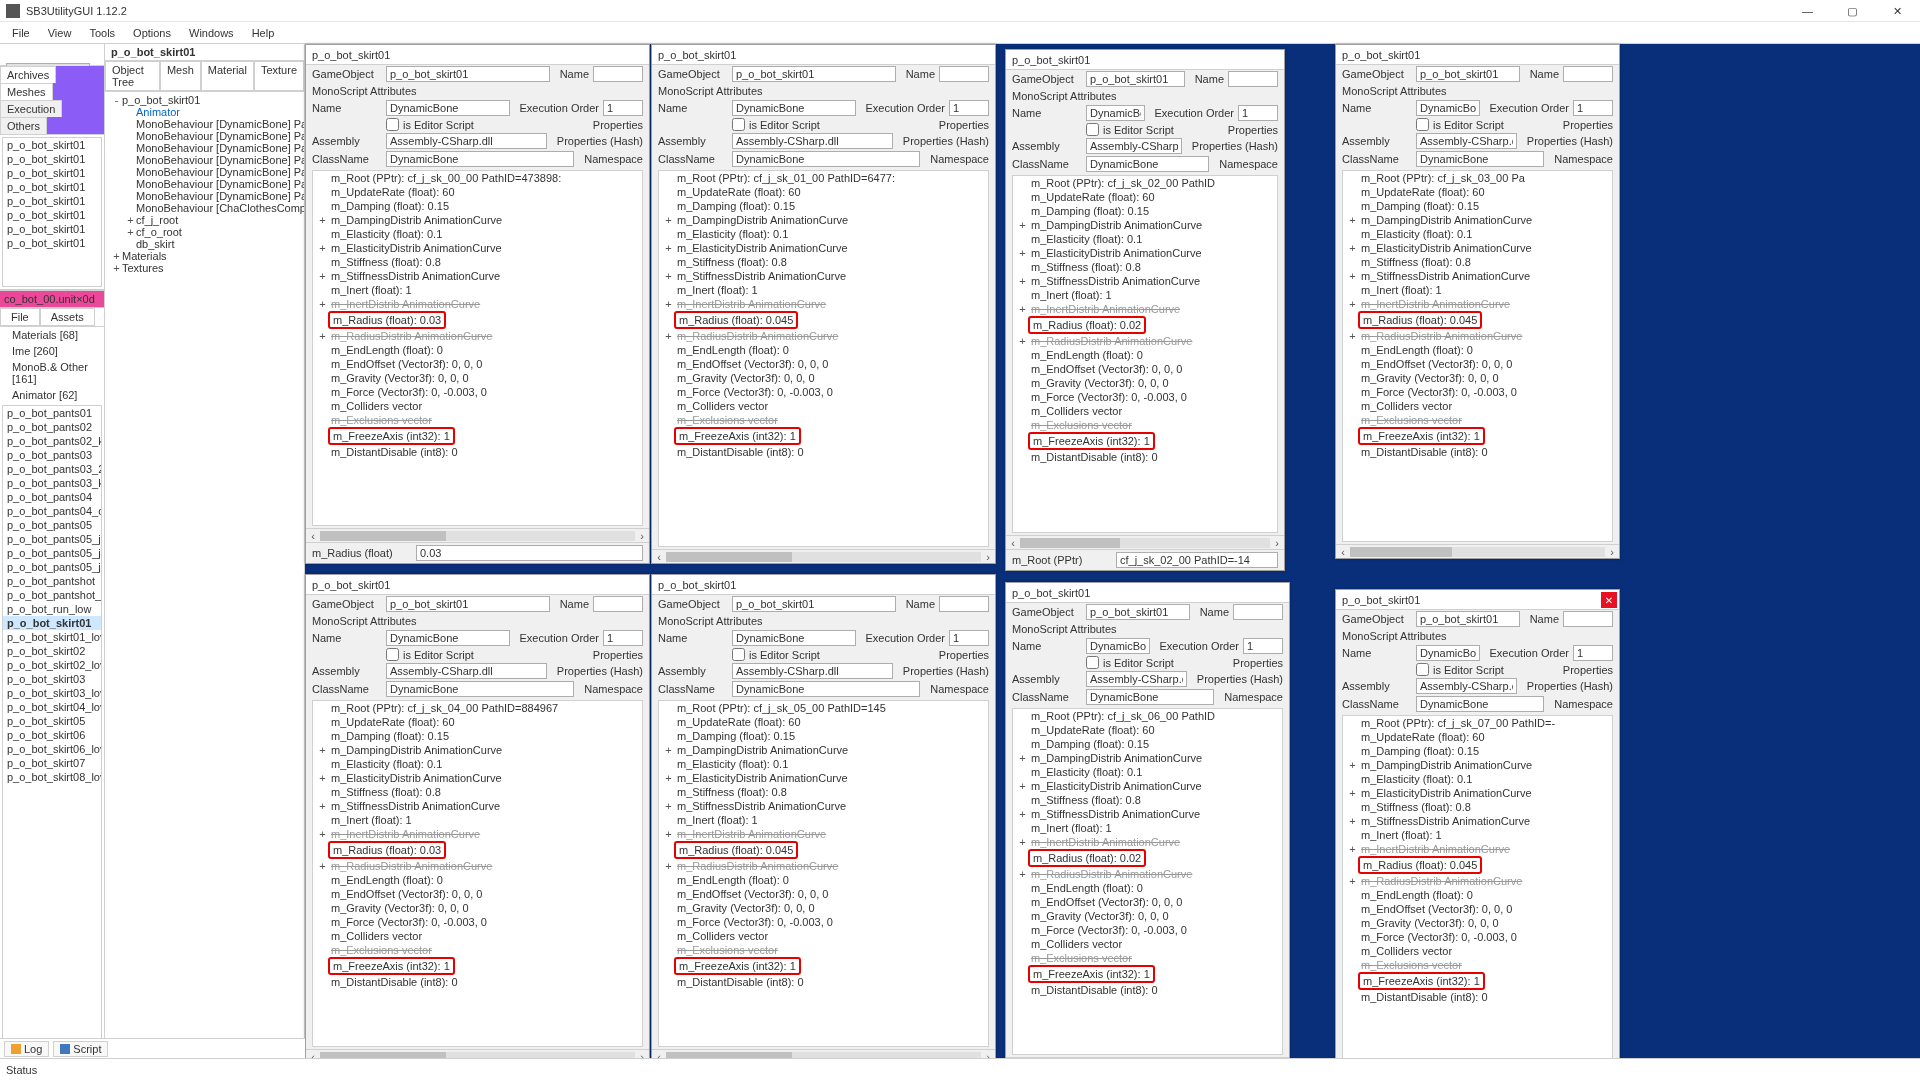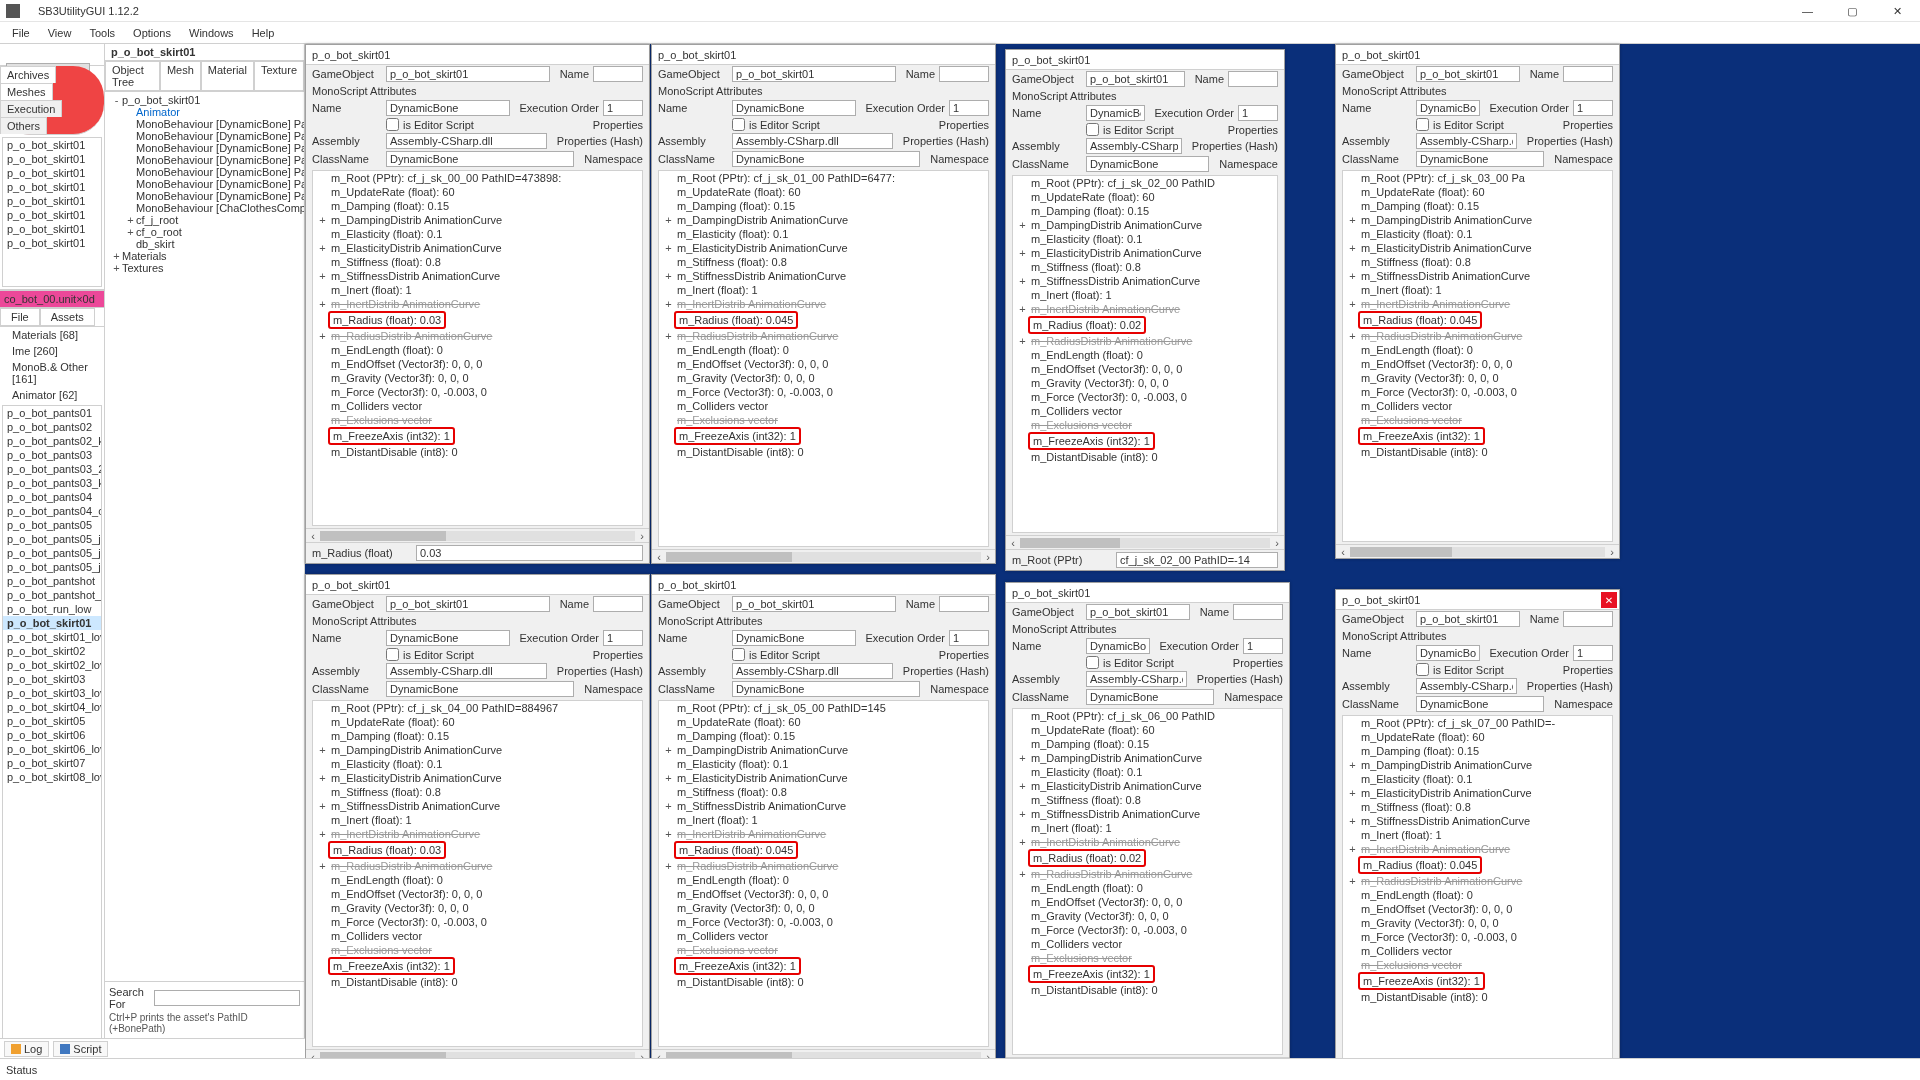--- a/index.html
+++ b/index.html
@@ -1,28 +1,28 @@
 <!DOCTYPE html>
 <html><head>
 <meta charset="utf-8">
 <style>
 * { margin: 0; padding: 0; box-sizing: border-box; font-family: "Segoe UI", Tahoma, sans-serif; font-size: 11px; color: #333; }
 body { background: #fff; overflow: hidden; width: 1920px; height: 1080px; position: relative; }
-.titlebar { height: 22px; background: #fff; display: flex; align-items: center; padding: 0 6px; border-bottom: 1px solid #e5e5e5; gap: 12px; }
+.titlebar { height: 22px; background: #fff; display: flex; align-items: center; padding: 0 6px; border-bottom: 1px solid #e5e5e5; }
 .titlebar .icon { width: 14px; height: 14px; background: #555; margin-right: 6px; }
 .titlebar .title { flex: 1; }
 .winbtns { display: flex; gap: 0; position: absolute; right: 0; top: 0; }
 .winbtn { width: 45px; height: 22px; display: flex; align-items: center; justify-content: center; color: #333; }
 .menubar { height: 22px; background: #fff; display: flex; align-items: center; padding: 0 4px; gap: 2px; border-bottom: 1px solid #d0d0d0; }
 .menubar span { padding: 2px 8px; }
 .quickaccess { height: 22px; border-bottom: 1px solid #d0d0d0; display: flex; align-items: center; padding: 0 6px; }
 .qa-btn { padding: 1px 8px; border: 1px solid #adadad; background: #e1e1e1; margin-right: 4px; margin-top: 32px; }
 .main-area { position: absolute; top: 44px; left: 0; right: 0; bottom: 22px; display: flex; }
 .left-col { width: 105px; display: flex; flex-direction: column; border-right: 1px solid #d0d0d0; }
-.tabstrip { display: flex; border-bottom: 1px solid #d0d0d0; background: #ef4444; border-radius: 31px; }
+.tabstrip { display: flex; border-bottom: 1px solid #d0d0d0; background: #8b5cf6; }
 .tabstrip .tab { padding: 2px 6px; border: 1px solid #d0d0d0; border-bottom: none; background: #fff; margin-right: -1px; }
 .tabstrip .tab.inactive { background: #f0f0f0; }
 .listbox { flex: 1; overflow: auto; background: #fff; border: 1px solid #d0d0d0; margin: 2px; }
 .listbox div { padding: 1px 4px; white-space: nowrap; }
 .listbox div.sel { background: #cde8ff; }
 .listbox div.bold { font-weight: bold; }
 .mid-col { width: 200px; display: flex; flex-direction: column; border-right: 1px solid #d0d0d0; }
 .mid-col .tabset { display: flex; border-bottom: 1px solid #d0d0d0; }
 .mid-col .tabset .tab { padding: 2px 6px; border: 1px solid #d0d0d0; background: #fff; font-size: 11px; }
 .tree { flex: 1; overflow: auto; padding: 2px; font-size: 11px; }
@@ -173,27 +173,20 @@
         <div class="node" style="padding-left: 18px;"><span class="expander"></span><span>MonoBehaviour [DynamicBone] PathID=-490</span></div>
         <div class="node" style="padding-left: 18px;"><span class="expander"></span><span>MonoBehaviour [DynamicBone] PathID=38740</span></div>
         <div class="node" style="padding-left: 18px;"><span class="expander"></span><span>MonoBehaviour [DynamicBone] PathID=33830</span></div>
         <div class="node" style="padding-left: 18px;"><span class="expander"></span><span>MonoBehaviour [ChaClothesComponent] Path</span></div>
         <div class="node" style="padding-left: 18px;"><span class="expander">+</span><span>cf_j_root</span></div>
         <div class="node" style="padding-left: 18px;"><span class="expander">+</span><span>cf_o_root</span></div>
         <div class="node" style="padding-left: 18px;"><span class="expander"></span><span>db_skirt</span></div>
         <div class="node" style="padding-left: 4px;"><span class="expander">+</span><span>Materials</span></div>
         <div class="node" style="padding-left: 4px;"><span class="expander">+</span><span>Textures</span></div>
       </div>
-    <div class="search-row">
-      <div style="display:flex;gap:4px;align-items:center">
-        <span>Search For</span>
-        <input type="text" style="">
-      </div>
-      <div class="hint">Ctrl+P prints the asset's PathID (+BonePath)</div>
-    </div>
     <div class="btnrow">
       <button>Expand All</button>
       <button>Collapse All</button>
     </div>
   </div>
 
   <div class="panels-area" id="panels">
       <div class="panel" style="left: 0px; top: 0px; width: 345px; height: 520px;">
         <div class="phead">p_o_bot_skirt01</div>
         <div class="formrow">

